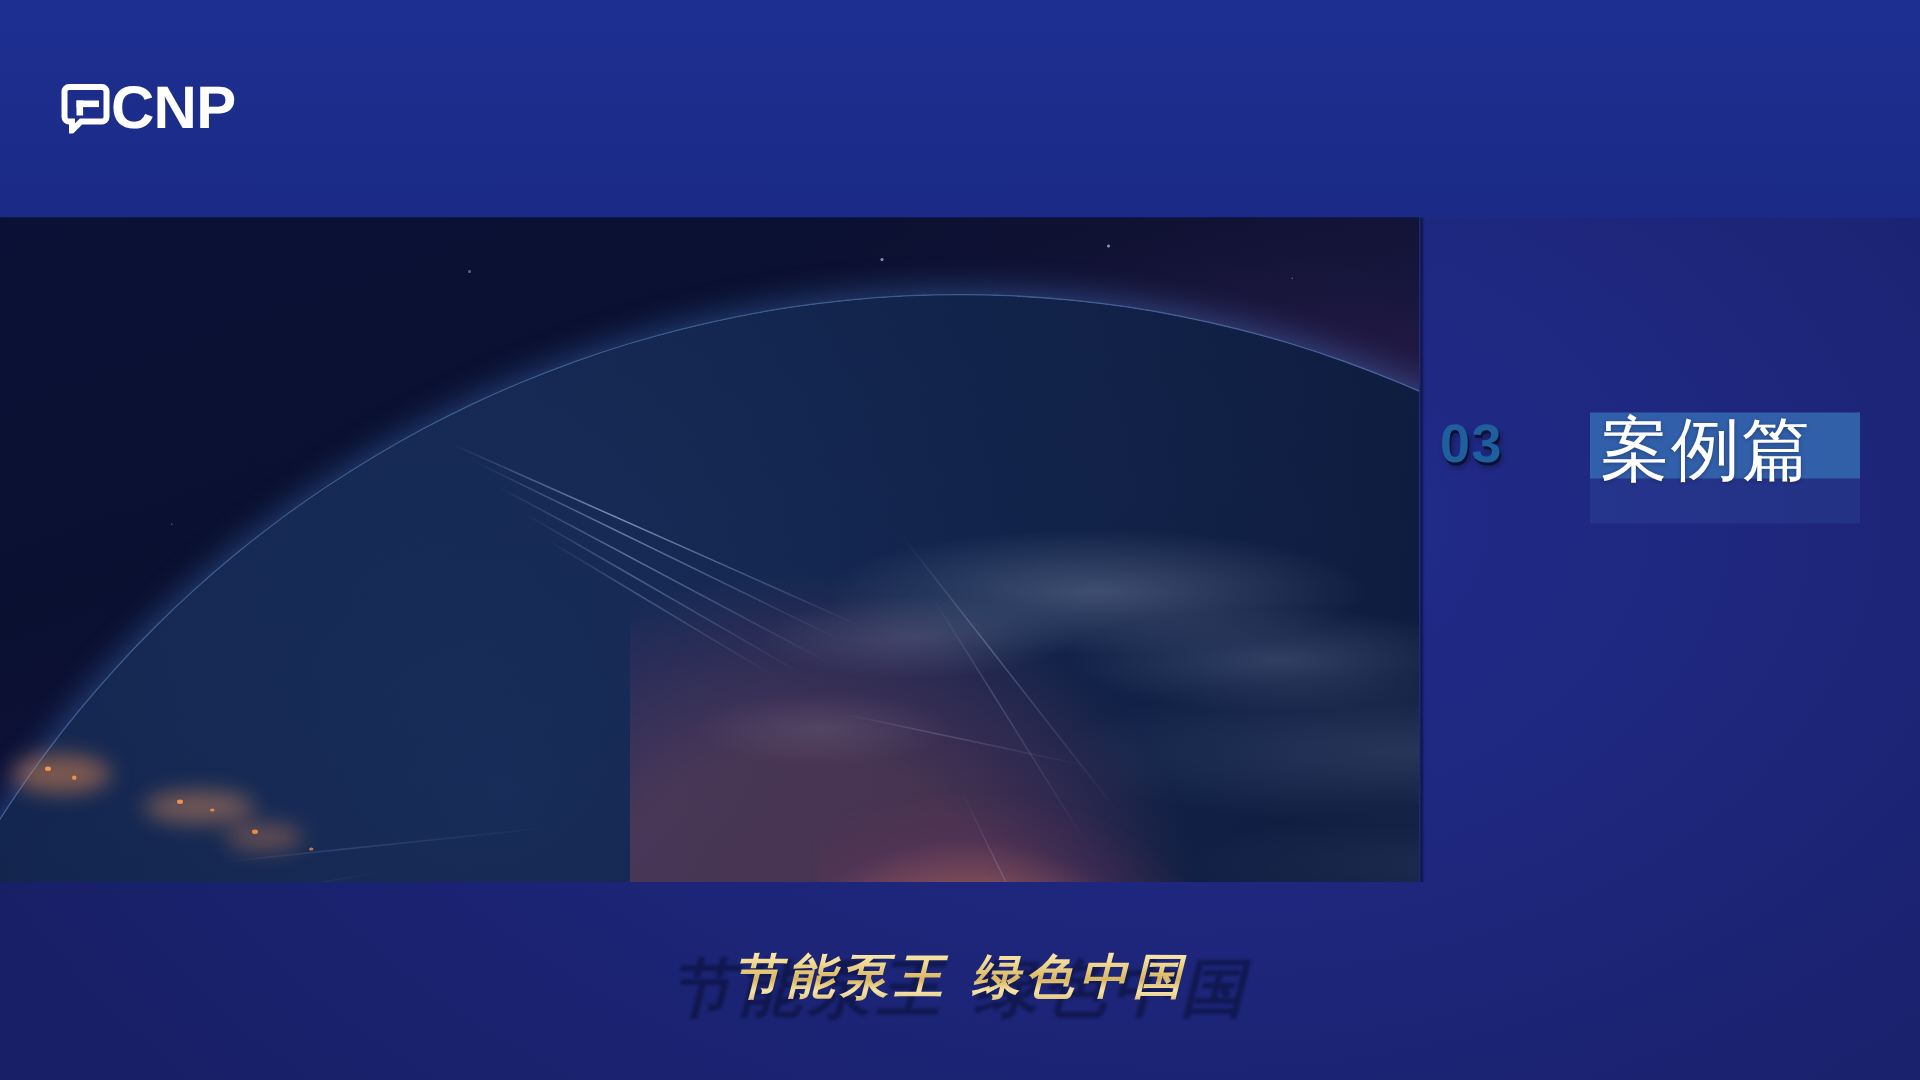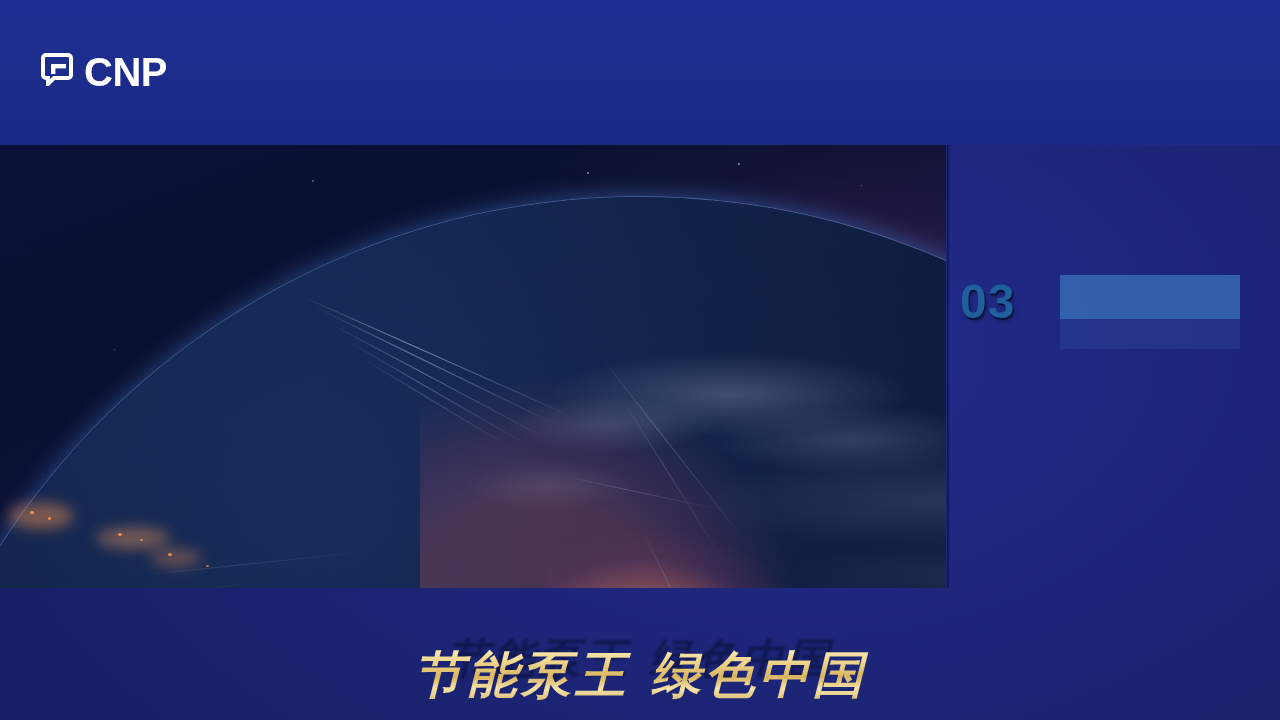--- a/index.html
+++ b/index.html
@@ -35,21 +35,21 @@
     height: 145px;
     background: #1c2e8f;
     background: linear-gradient(180deg, #1d2f91 0%, #1b2a86 100%);
   }
 
   .logo {
     position: absolute;
     left: 40px;
     top: 52px;
     display: flex;
-    gap: 10px;
+    align-items: center;
   }
   .logo-mark {
     width: 34px;
     height: 34px;
     position: relative;
     flex: none;
   }
   .logo-mark svg { display: block; }
   .logo-cnp {
     color: #ffffff;
@@ -213,21 +213,21 @@
     position: absolute;
     left: 955px;
     top: 270px;
     width: 300px;
     height: 100px;
   }
   .section-number {
     position: absolute;
     left: 5px;
     top: 8px;
-    font-size: 48px;
+    font-size: 36px;
     font-weight: bold;
     line-height: 1;
     color: #1f5f9e;
     letter-spacing: 1px;
     text-shadow: 1px 2px 0 rgba(8,14,45,0.85), 2px 3px 4px rgba(0,0,0,0.35);
     font-family: "Liberation Sans", "DejaVu Sans", sans-serif;
   }
   
   .title-plate {
     position: absolute;
@@ -266,33 +266,32 @@
     top: 588px;
     width: 1280px;
     height: 132px;
   }
   .tagline {
     position: absolute;
     left: 0;
     right: 0;
     top: 42px;
     text-align: center;
-    font-size: 50px;
+    font-size: 32px;
     font-weight: bold;
     letter-spacing: 4px;
     font-style: italic;
     font-family: "DejaVu Serif", "Liberation Serif", serif;
     background: linear-gradient(180deg, #fff3c4 0%, #f0d891 28%, #d9b560 52%, #f5e3a8 70%, #c9a04e 100%);
     -webkit-background-clip: text;
     background-clip: text;
     color: transparent;
     -webkit-text-fill-color: transparent;
     text-shadow: 0 0 1px rgba(0,0,0,0.0);
     white-space: nowrap;
-    margin-top: 12px;
   }
   .tagline-shadow {
     position: absolute;
     left: 0; right: 0;
     top: 43px;
     text-align: center;
     font-size: 42px;
     font-weight: bold;
     letter-spacing: 4px;
     font-style: italic;
@@ -385,20 +384,21 @@
       <i style="left:60px;top:470px;width:200px;transform:rotate(-10deg);opacity:.3"></i>
       <i style="left:140px;top:430px;width:230px;transform:rotate(-6deg);opacity:.25"></i>
     </div>
   </div>
   <div class="photo-divider"></div>
 
   <div class="title-block">
     <div class="section-number">03</div>
     <div class="title-plate"></div>
     <div class="title-band"></div>
+    <div class="section-title">案例篇</div>
   </div>
 
   <div class="footer">
     <div class="tagline-shadow">节能泵王 绿色中国</div>
     <div class="tagline">节能泵王 绿色中国</div>
   </div>
 
 </div>
 
 </body></html>

